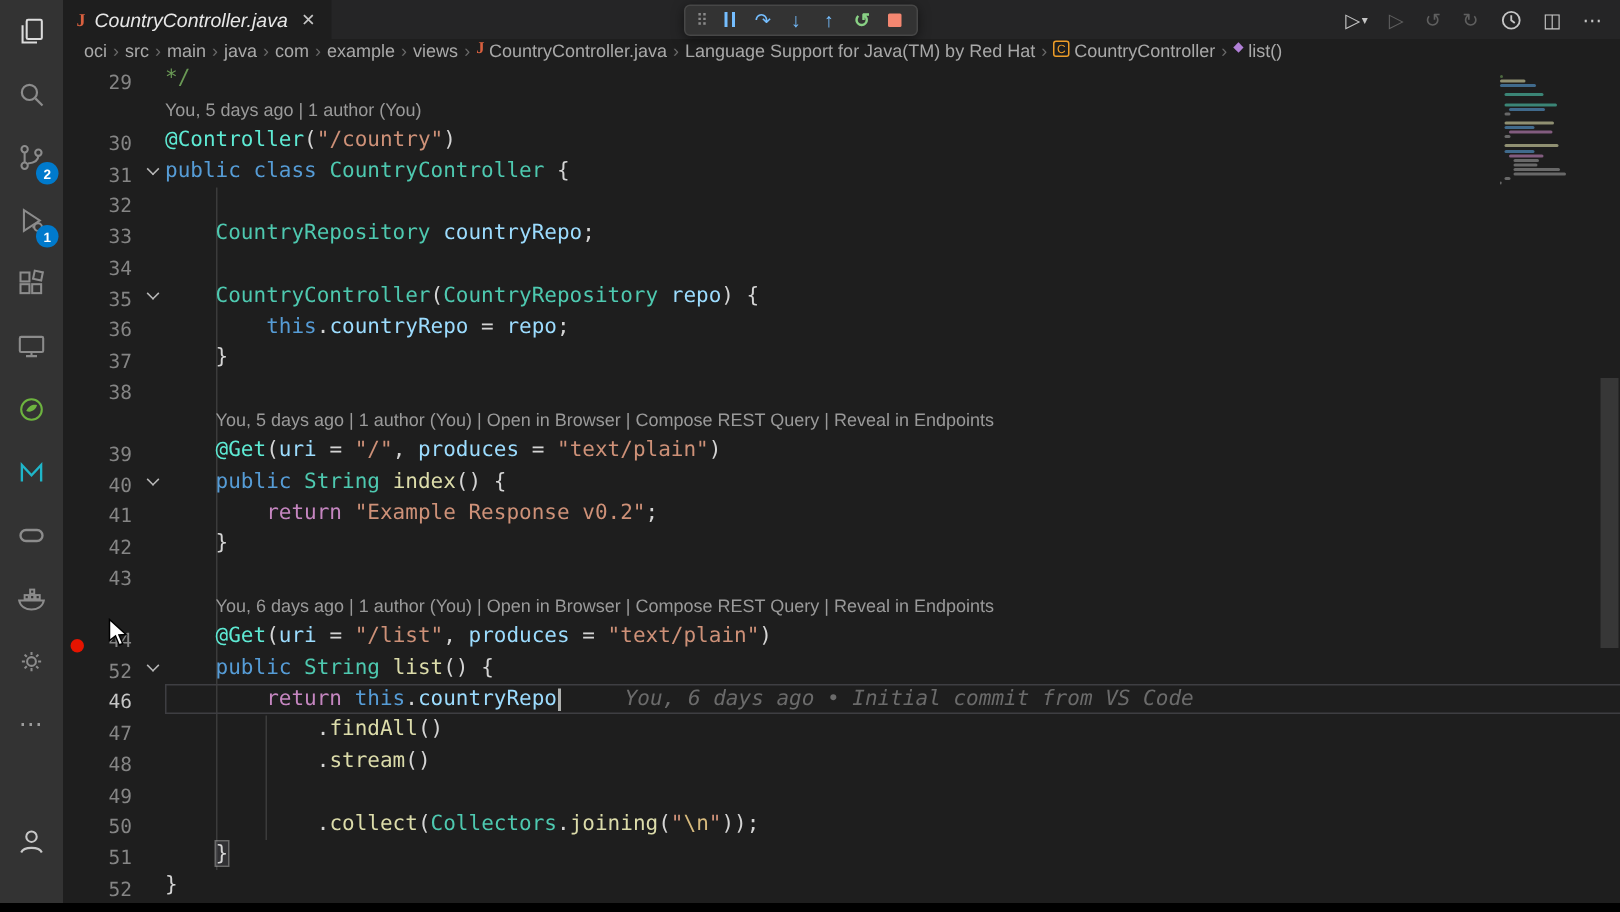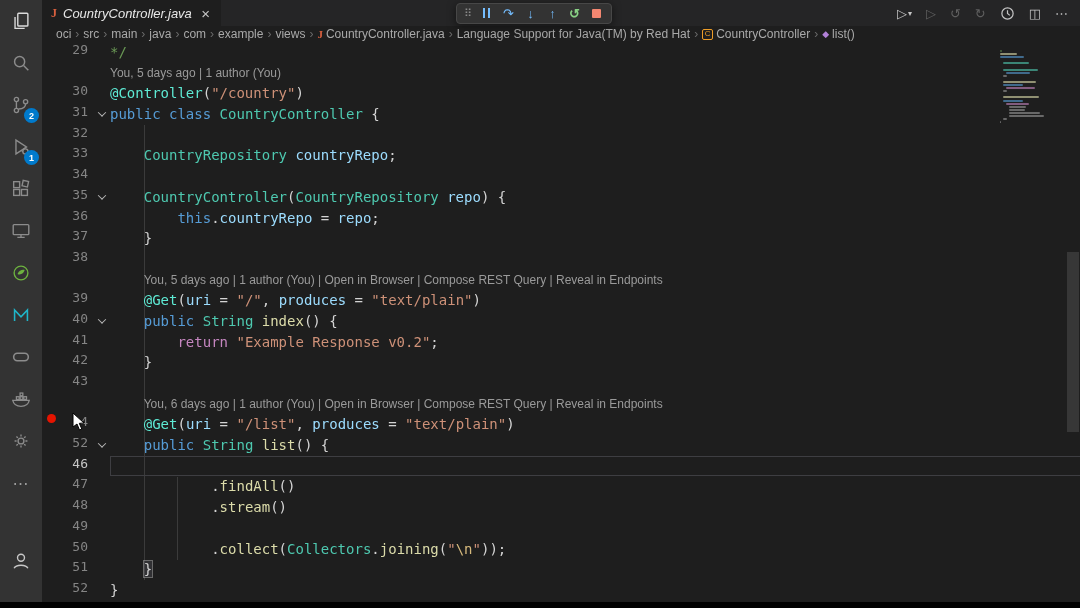--- a/index.html
+++ b/index.html
@@ -56,32 +56,32 @@
   .db.green { color:#89d185; font-weight:bold; }
   .pause i { display:inline-block; width:2.5px; height:10px; background:#75beff; margin:0 1.2px; }
   .stopbox { width:9px; height:9px; background:#f48771; border-radius:1px; }
 
   
   .breadcrumb {
     position:absolute; left:42px; top:26px; right:0; height:16px;
     background:#1e1e1e; display:flex; align-items:center; padding-left:14px;
     font-size:12px; color:#a9a9a9; white-space:nowrap; overflow:hidden; z-index:4;
   }
-  .bc-item { display:flex; align-items:center; gap:3px; cursor:pointer; }
+  .bc-item { display:flex; gap:3px; cursor:pointer; }
   .bc-sep { color:#6a6a6a; margin:0 4px; font-size:12px; }
   .bc-ic { font-size:10px; line-height:1; }
   .bc-java { color:#d9603f; font-weight:bold; font-family:"Liberation Serif",serif; font-size:11px; }
   .bc-class { color:#ee9d28; border:1px solid #ee9d28; border-radius:2px; font-size:8px; width:11px; height:11px; display:flex; align-items:center; justify-content:center; }
   .bc-method { color:#b180d7; font-size:9px; }
 
   
   .editor { position:absolute; left:42px; top:42px; right:0; bottom:0; }
   .code-rows { position:absolute; left:0; top:0; right:14px; bottom:0; }
   .row { display:flex; height:20.7px; align-items:center; position:relative; width:100%; }
-  .gutter { flex:0 0 68px; height:100%; position:relative; display:flex; align-items:flex-start; }
+  .gutter { flex:0 0 68px; height:100%; position:relative; display:flex; align-items:flex-end; }
   .bp { position:absolute; left:5px; width:9px; height:9px; border-radius:50%; background:#e51400; }
   .ln { width:46px; text-align:right; font-family:"DejaVu Sans Mono",monospace; font-size:13px; color:#858585; }
   .lncur { color:#c6c6c6; }
   .foldwrap { position:absolute; left:52px; top:0; bottom:0; width:16px; display:flex; align-items:center; justify-content:center; cursor:pointer; }
   .fold { width:6px; height:6px; border-right:1.4px solid #b8b8b8; border-bottom:1.4px solid #b8b8b8; transform:rotate(45deg) translate(-1px,-1px); }
   .content { font-family:"DejaVu Sans Mono",monospace; font-size:14px; line-height:20.7px; white-space:pre; color:#d4d4d4; }
   .lens { font-size:12px; color:#9a9a9a; cursor:pointer; white-space:pre; }
   .tk-c { color:#6a9955; } .tk-a { color:#5eead4; } .tk-k { color:#569cd6; }
   .tk-r { color:#c586c0; } .tk-ty { color:#4ec9b0; } .tk-f { color:#dcdcaa; }
   .tk-v { color:#9cdcfe; } .tk-s { color:#ce9178; } .tk-e { color:#d7ba7d; }
@@ -435,20 +435,21 @@
             <span class="foldwrap">
               <span class="fold"></span>
             </span>
           </div>
           <span class="content">    <span class="tk-k">public </span><span class="tk-ty">String </span><span class="tk-f">list</span><span class="tk-p">() {</span></span>
         </div>
         <div class="row cur">
           <div class="gutter">
             <span class="ln lncur">46</span>
           </div>
+          <span class="content">        <span class="tk-r">return </span><span class="tk-k">this</span><span class="tk-p">.</span><span class="tk-v">countryRepo</span><span class="cursor"></span>     <span class="blame">You, 6 days ago • Initial commit from VS Code</span></span>
           <div class="curbox"></div>
         </div>
         <div class="row">
           <div class="gutter">
             <span class="ln">47</span>
           </div>
           <span class="content">            <span class="tk-p">.</span><span class="tk-f">findAll</span><span class="tk-p">()</span></span>
         </div>
         <div class="row">
           <div class="gutter">

